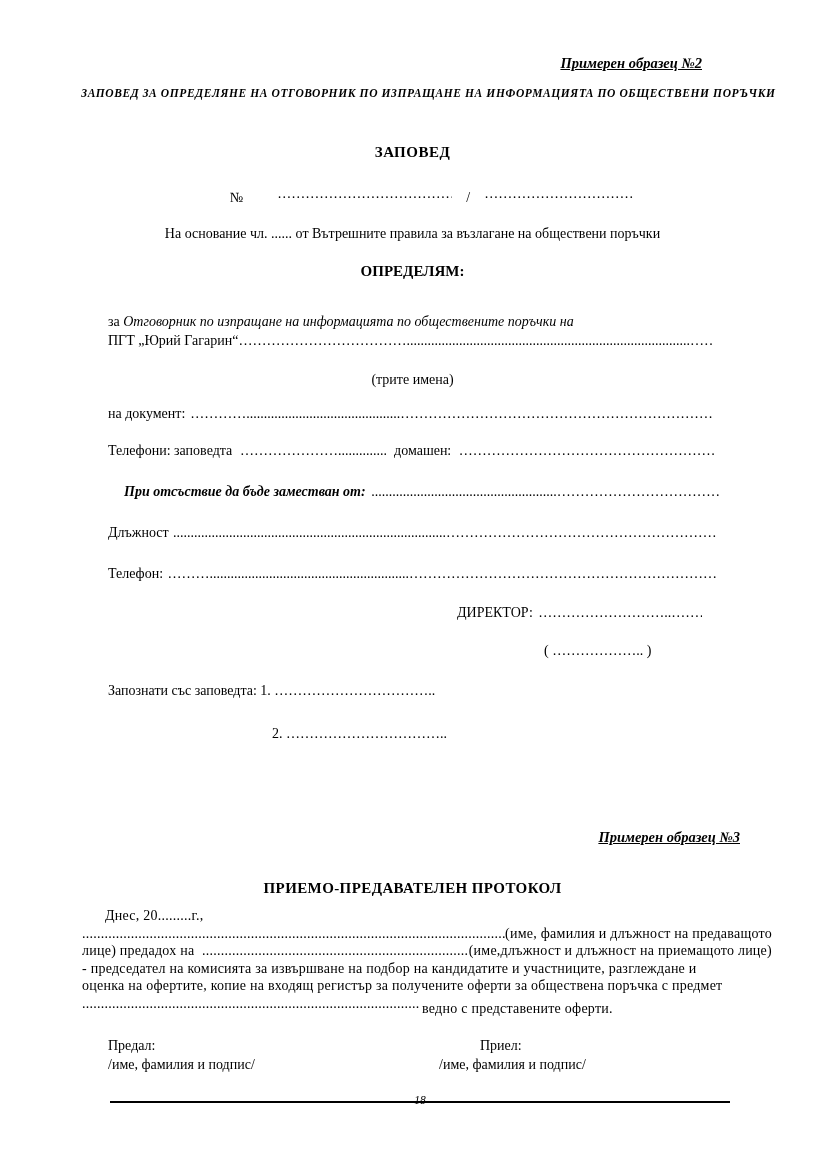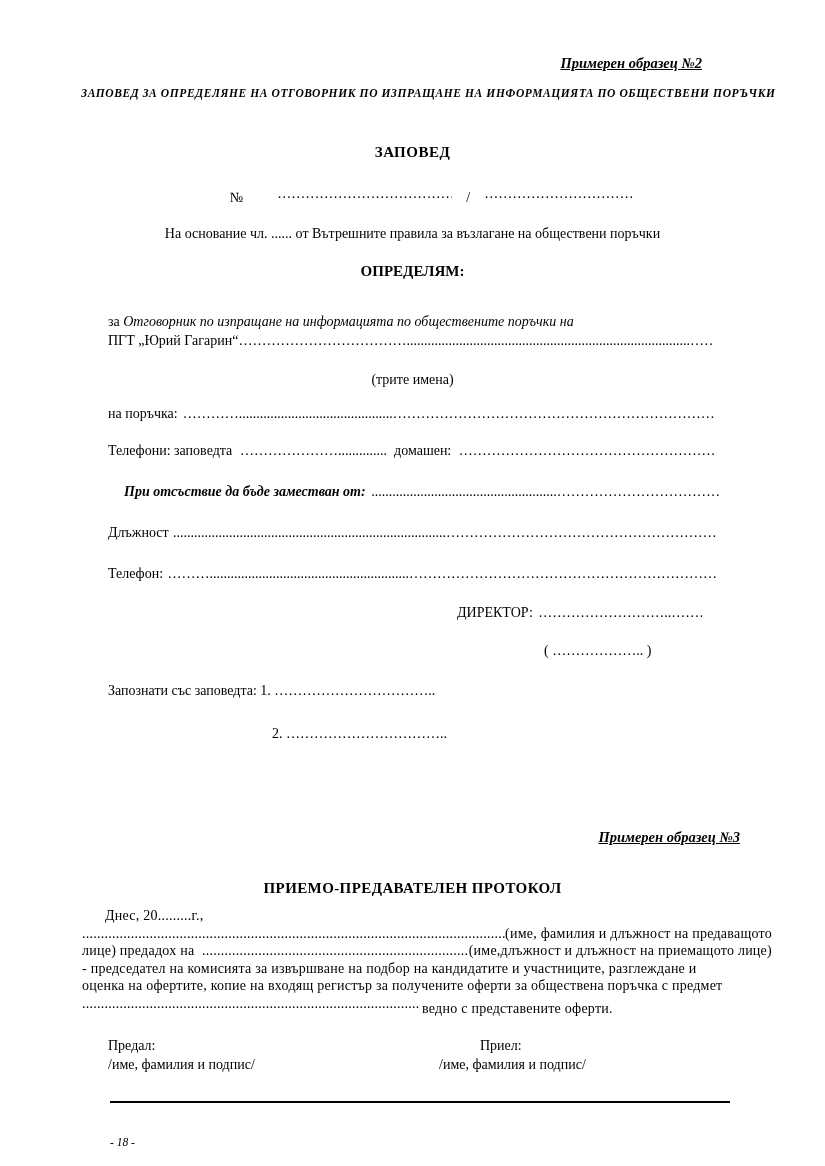--- a/index.html
+++ b/index.html
@@ -58,21 +58,21 @@
   #protocol-par .indent { padding-left: 23px; }
   #protocol-par .dline6 { width: 340px; }
 
   #handed-col    { top: 1037px; left: 108px; line-height: 18.5px; }
   #received-col  { top: 1037px; left: 439px; line-height: 18.5px; }
   #received-col .lbl { margin-left: 41px; }
 
   #footer-rule   { top: 1101px; left: 110px; width: 620px; height: 2px; background: #000; }
   #footer-note   { top: 1106px; left: 110px; width: 620px; text-align: center;
                    font-style: italic; font-size: 12px; line-height: 15px; white-space: normal; }
-  #page-number   { top: 1136px; left: 110px; width: 620px; 
+  #page-number   { top: 1094px; left: 110px; width: 620px; text-align: center;
                    font-style: italic; font-size: 11.5px; }
 </style>
 </head>
 <body>
 
 <div class="page">
 
   <div class="abs" id="sample2">
     <span class="bi-u">Примерен образец №2</span>
   </div>
@@ -95,21 +95,21 @@
   </div>
 
   <div class="abs flexline" id="orgline">
     <span>ПГТ „Юрий Гагарин“</span>
       <span class="dfill">……………………………….................................................................................………………………………</span>
   </div>
 
   <div class="abs center" id="threenames">(трите имена)</div>
 
   <div class="abs flexline" id="positionline">
-    <span>на поръчка:</span>
+    <span>на документ:</span>
       <span class="gap" style="display:inline-block;width:6px"></span>
       <span class="dfill">…………............................................………………………………………………………………………………</span>
   </div>
 
   <div class="abs flexline" id="phonesline">
     <span>Телефони: заповедта</span>
       <span class="gap"></span>
       <span class="dfix dots1">…………………......................………..………………</span>
       <span class="gap"></span>
       <span>домашен:</span>

